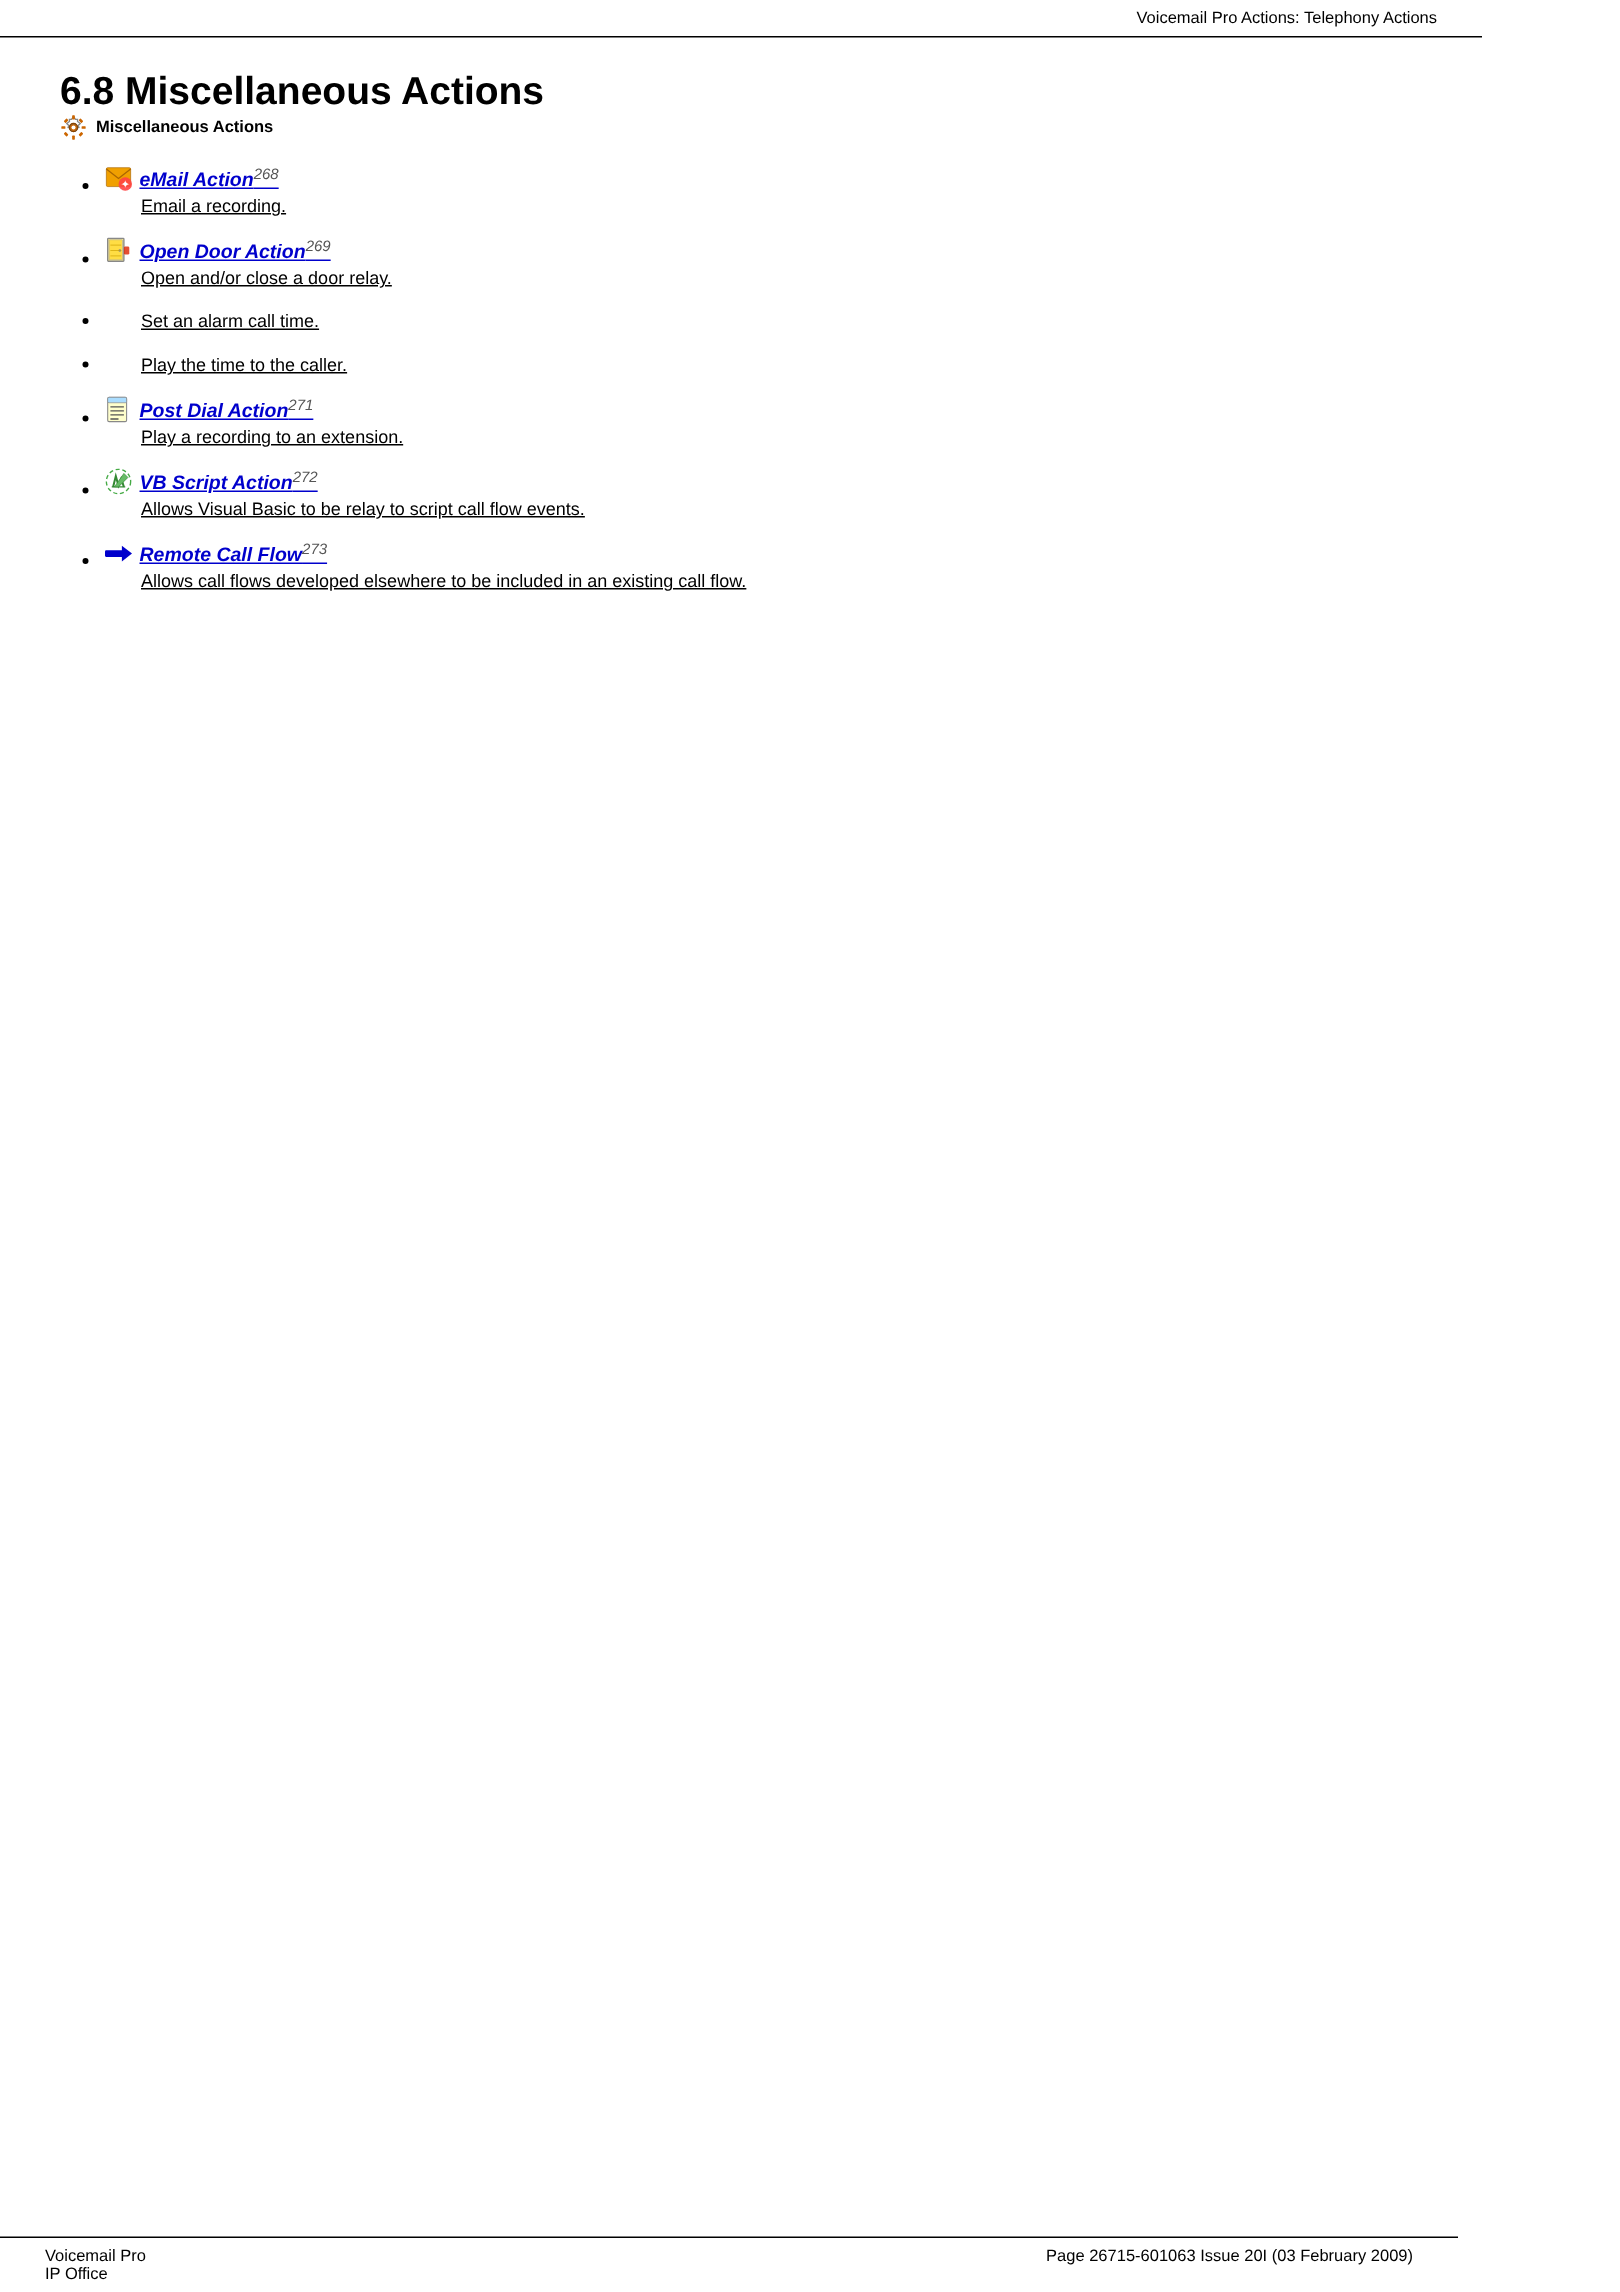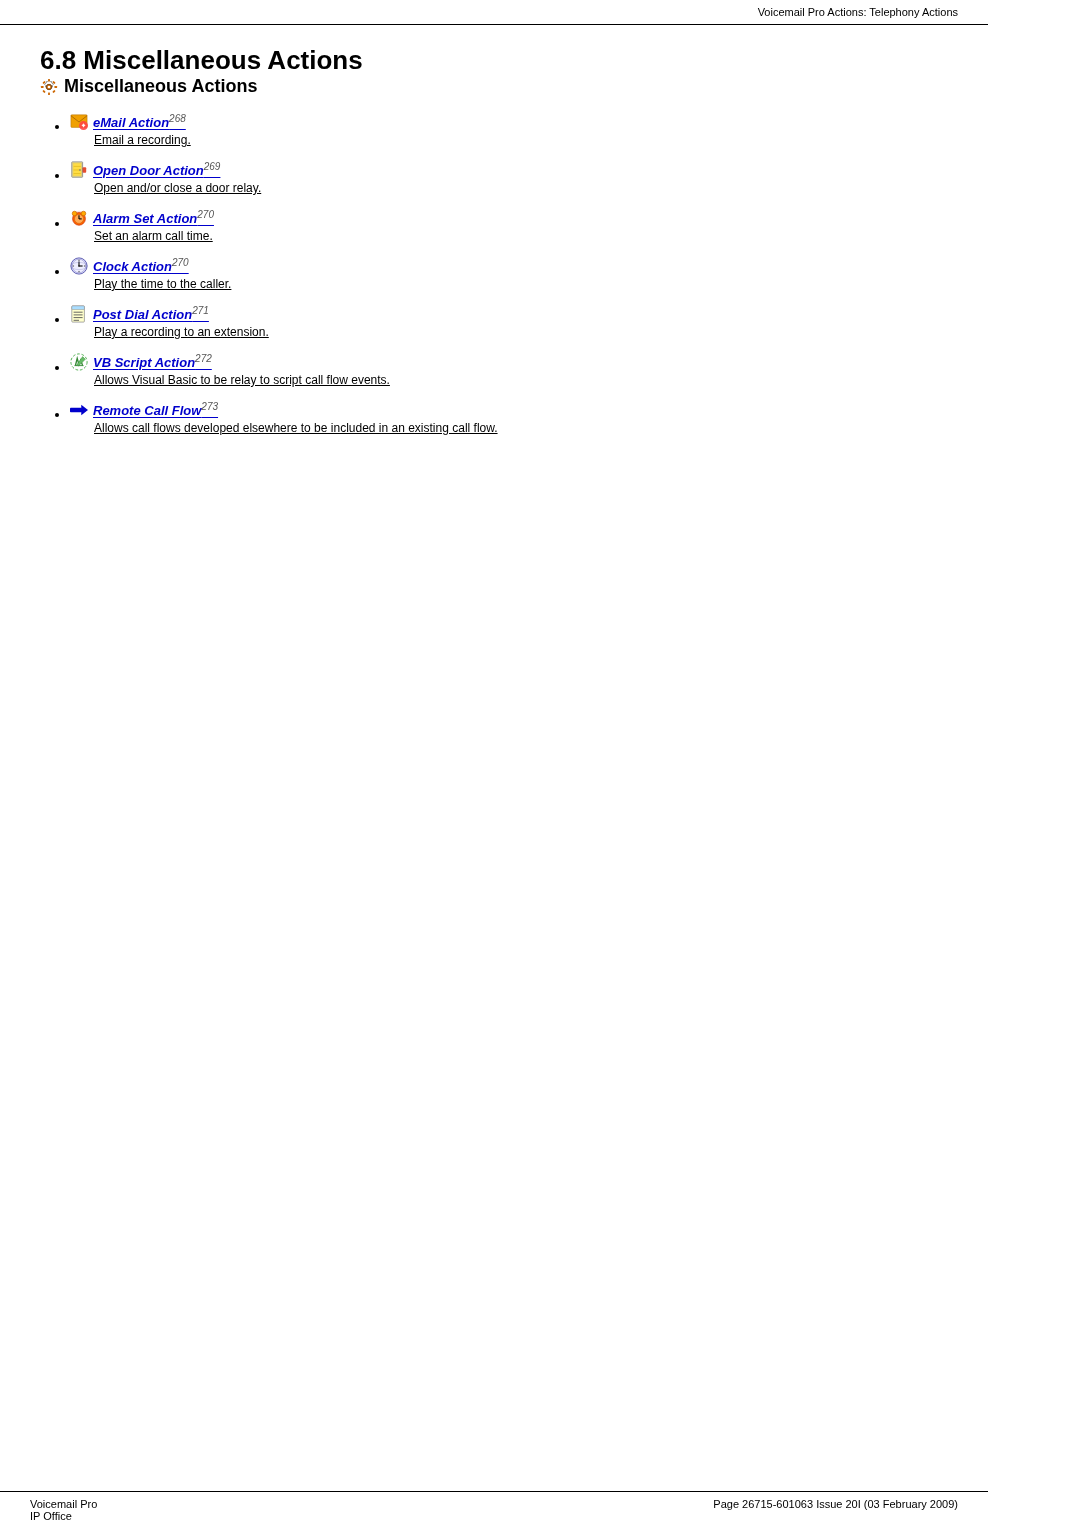--- a/index.html
+++ b/index.html
@@ -42,21 +42,21 @@
       font-weight: bold;
       margin-bottom: 0;
       color: #000;
     }
 
     
     .section-subtitle {
       display: flex;
       align-items: center;
       gap: 6px;
-      font-size: 18px;
+      font-size: 11px;
       font-weight: bold;
       margin-bottom: 16px;
     }
 
     
     .items-list {
       list-style: disc;
       padding-left: 30px;
     }
 
@@ -101,21 +101,21 @@
       margin-left: 0;
       padding-left: 24px;
       text-decoration: underline;
     }
 
     
     .footer {
       position: absolute;
       bottom: 0;
       left: 0;
-      right: 0;
+      right: 16px;
       border-top: 1px solid #000;
       padding: 6px 30px;
       display: flex;
       justify-content: space-between;
       align-items: flex-start;
       font-size: 11px;
     }
 
     .footer-left {
       display: flex;
@@ -202,66 +202,24 @@
             </svg>
           </span>
           <a class="item-link" href="#">
             <span>Open Door Action</span><sup class="page-ref">269</sup>
           </a>
         </div>
         <div class="item-desc">Open and/or close a door relay.</div>
       </li>
 
       <li>
-        <div class="item-title-row">
-          <span class="item-icon">
-            <svg width="20" height="20" viewBox="0 0 20 20">
-
-              <circle cx="10" cy="10" r="8" fill="#cc2200" opacity="0.15"></circle>
-
-              <circle cx="10" cy="11" r="7" fill="#ff6600" stroke="#cc3300" stroke-width="0.8"></circle>
-              <circle cx="10" cy="11" r="5" fill="#ffaa55" stroke="#cc5500" stroke-width="0.5"></circle>
-
-              <line x1="10" y1="11" x2="10" y2="7" stroke="#000" stroke-width="1.2"></line>
-              <line x1="10" y1="11" x2="13" y2="11" stroke="#000" stroke-width="1.2"></line>
-
-              <circle cx="5" cy="5" r="2.5" fill="#ffaa00" stroke="#cc6600" stroke-width="0.8"></circle>
-              <circle cx="15" cy="5" r="2.5" fill="#ffaa00" stroke="#cc6600" stroke-width="0.8"></circle>
-            </svg>
-          </span>
-          <a class="item-link" href="#">
-            <span>Alarm Set Action</span><sup class="page-ref">270</sup>
-          </a>
-        </div>
         <div class="item-desc">Set an alarm call time.</div>
       </li>
 
       <li>
-        <div class="item-title-row">
-          <span class="item-icon">
-            <svg width="20" height="20" viewBox="0 0 20 20">
-              <circle cx="10" cy="10" r="9" fill="#ddddff" stroke="#5555aa" stroke-width="1"></circle>
-              <circle cx="10" cy="10" r="7.5" fill="#eeeeff" stroke="#7777bb" stroke-width="0.5"></circle>
-
-              <line x1="10" y1="3" x2="10" y2="4.5" stroke="#333" stroke-width="1"></line>
-              <line x1="17" y1="10" x2="15.5" y2="10" stroke="#333" stroke-width="1"></line>
-              <line x1="10" y1="17" x2="10" y2="15.5" stroke="#333" stroke-width="1"></line>
-              <line x1="3" y1="10" x2="4.5" y2="10" stroke="#333" stroke-width="1"></line>
-
-              <line x1="10" y1="10" x2="10" y2="5" stroke="#000" stroke-width="1.2"></line>
-              <line x1="10" y1="10" x2="14" y2="10" stroke="#000" stroke-width="1.2"></line>
-              <circle cx="10" cy="10" r="1" fill="#333"></circle>
-
-              <ellipse cx="10" cy="10" rx="9" ry="4" fill="none" stroke="#5555aa" stroke-width="0.5" opacity="0.5"></ellipse>
-            </svg>
-          </span>
-          <a class="item-link" href="#">
-            <span>Clock Action</span><sup class="page-ref">270</sup>
-          </a>
-        </div>
         <div class="item-desc">Play the time to the caller.</div>
       </li>
 
       <li>
         <div class="item-title-row">
           <span class="item-icon">
             <svg width="20" height="20" viewBox="0 0 20 20">
 
               <rect x="2" y="1" width="14" height="18" rx="1" fill="#ffffcc" stroke="#888888" stroke-width="0.8"></rect>
               <rect x="2" y="1" width="14" height="4" rx="1" fill="#aaddff" stroke="#888888" stroke-width="0.5"></rect>

